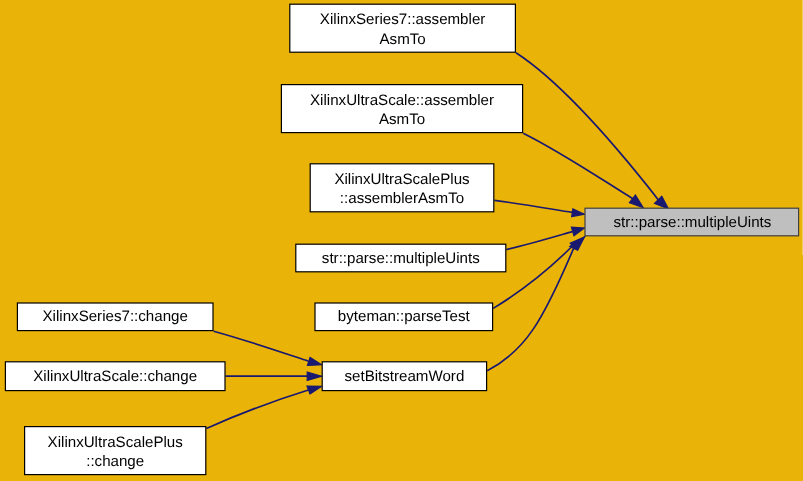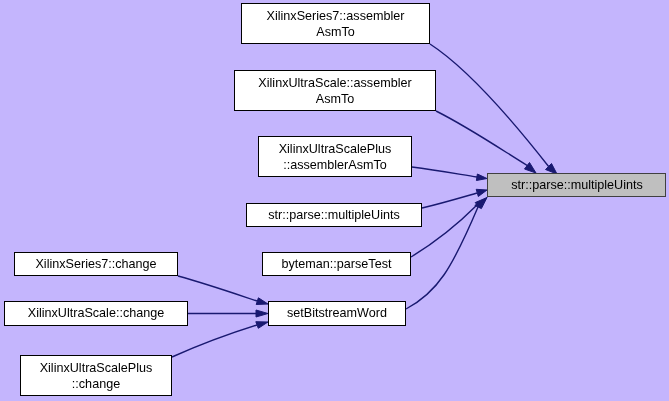--- a/index.html
+++ b/index.html
@@ -10,21 +10,21 @@
   body {
     width: 669px;
     height: 401px;
     overflow: hidden;
     font-family: "Liberation Sans", sans-serif;
   }
   #graph-root {
     position: relative;
     width: 669px;
     height: 401px;
-    background: #c4b5fd;
+    background: #eab308;
   }
   svg#callgraph {
     display: block;
     width: 669px;
     height: 401px;
   }
   .node-box {
     fill: #ffffff;
     stroke: #000000;
     stroke-width: 1;

